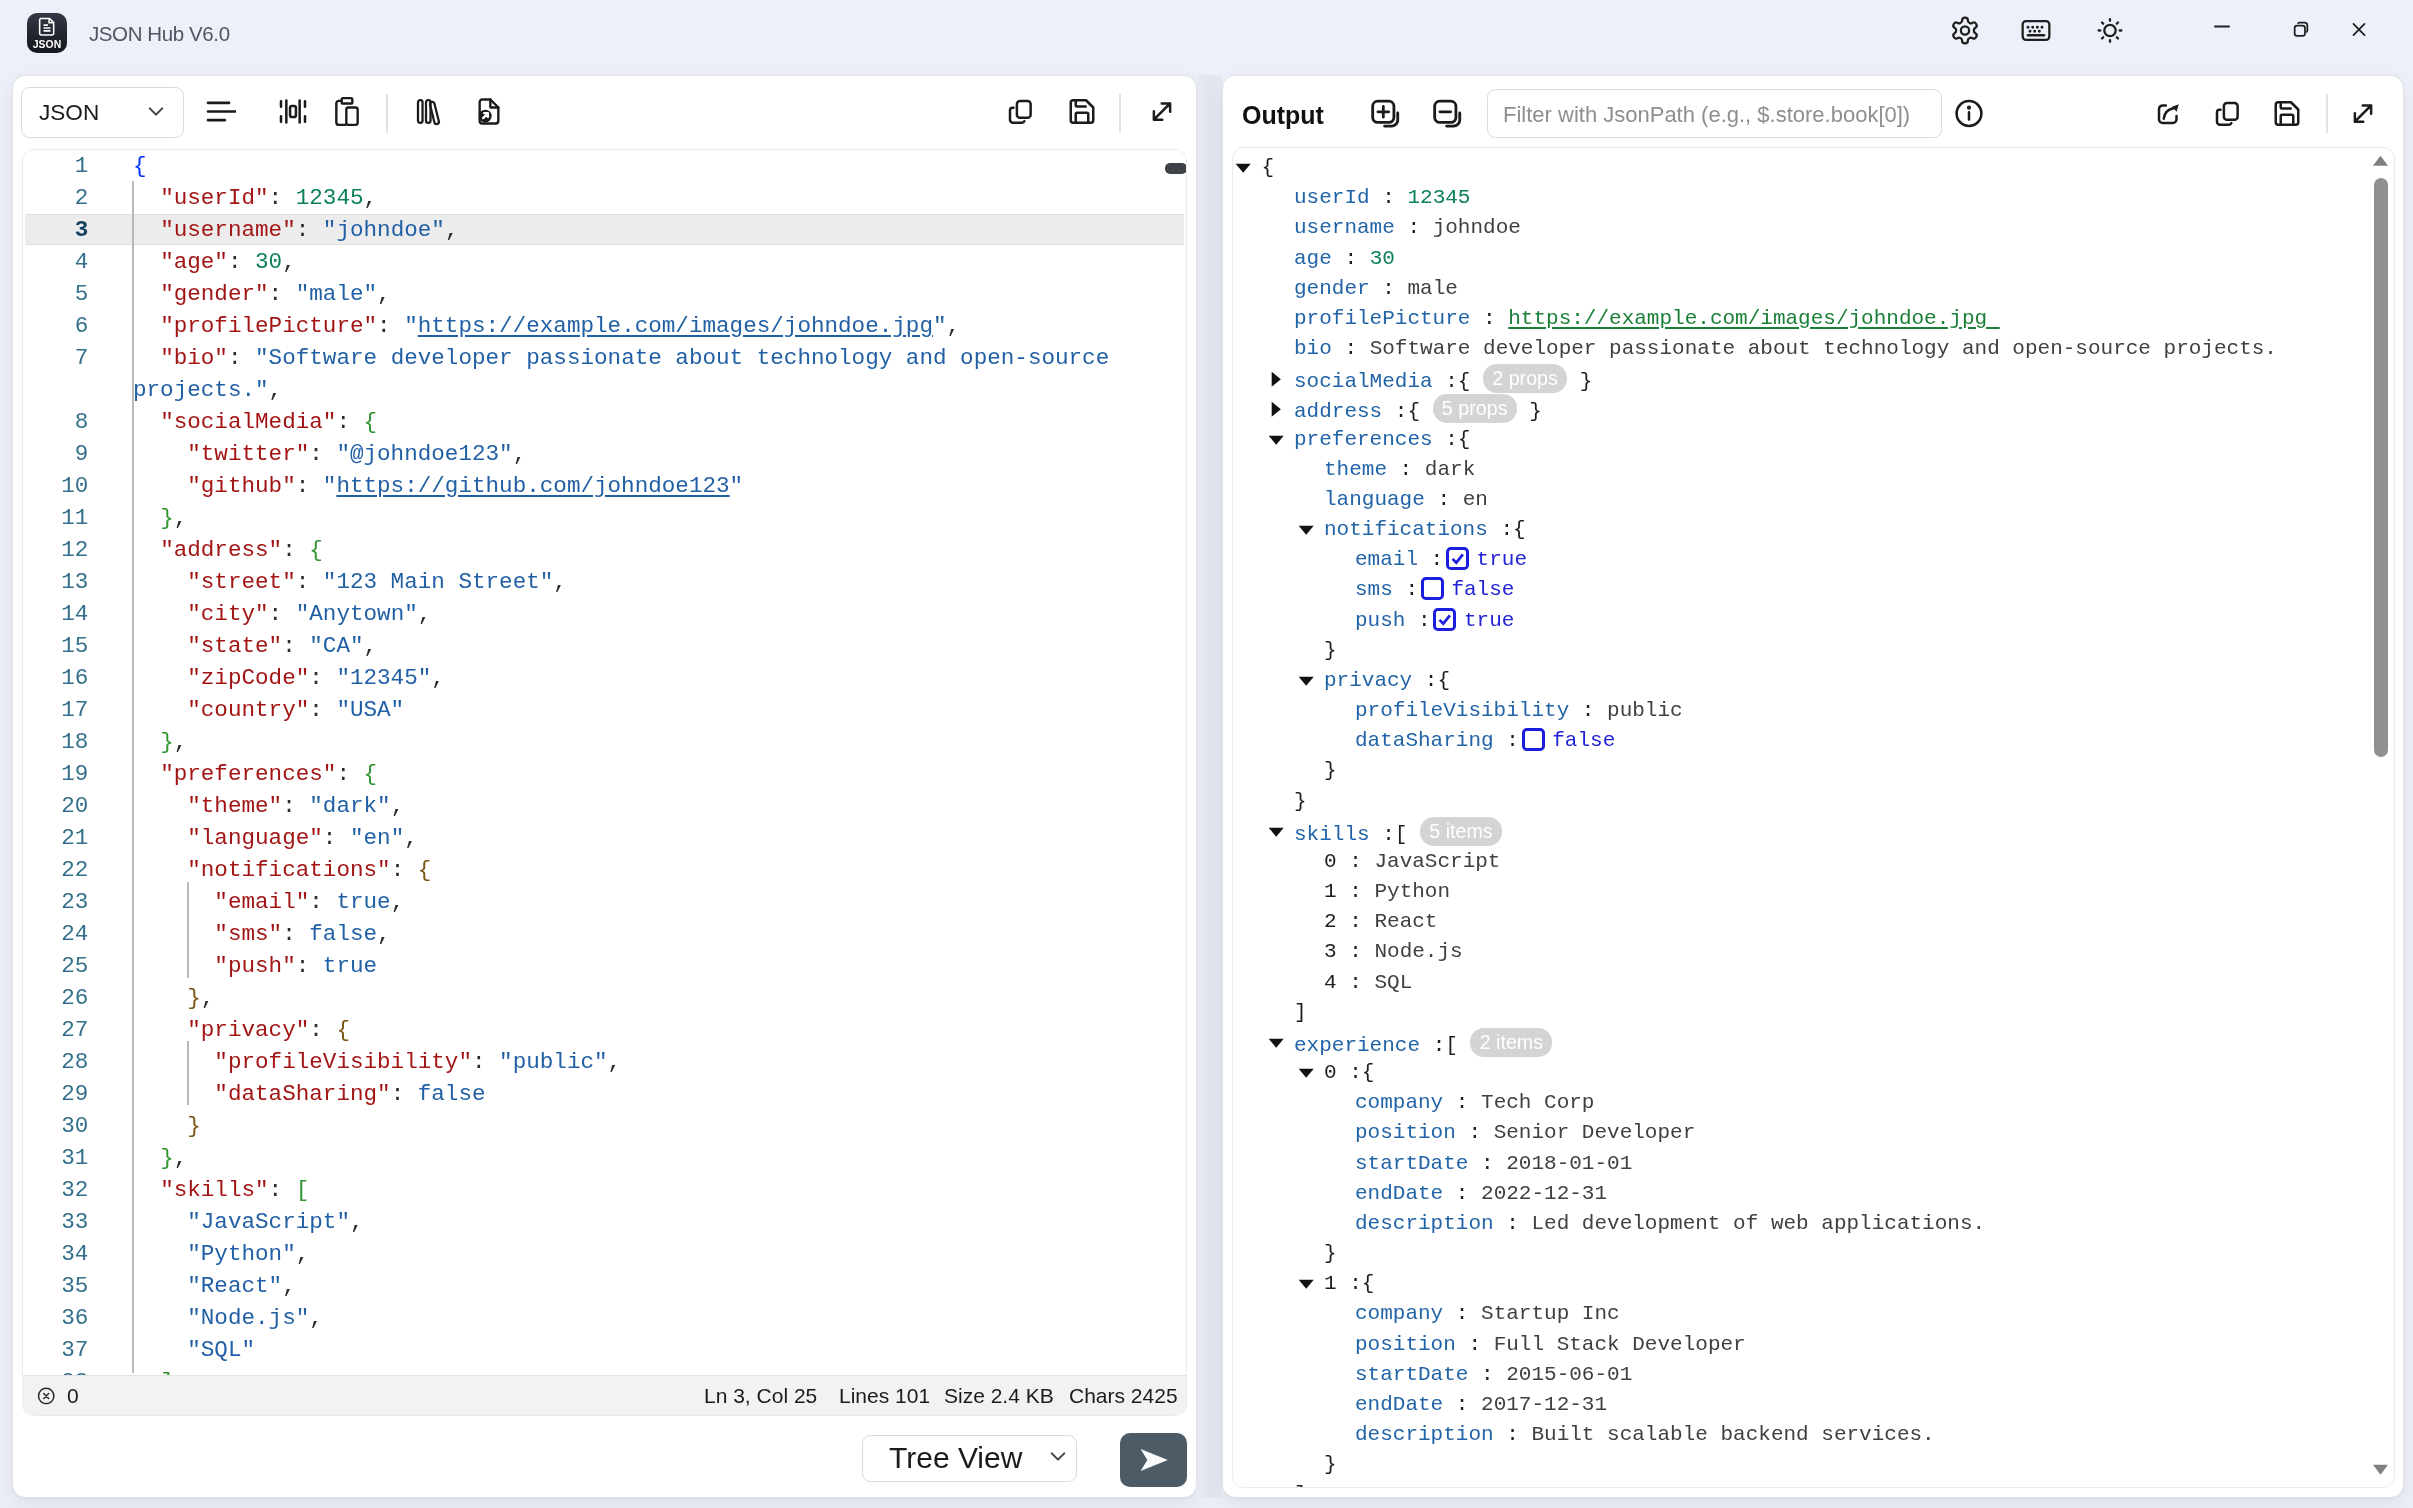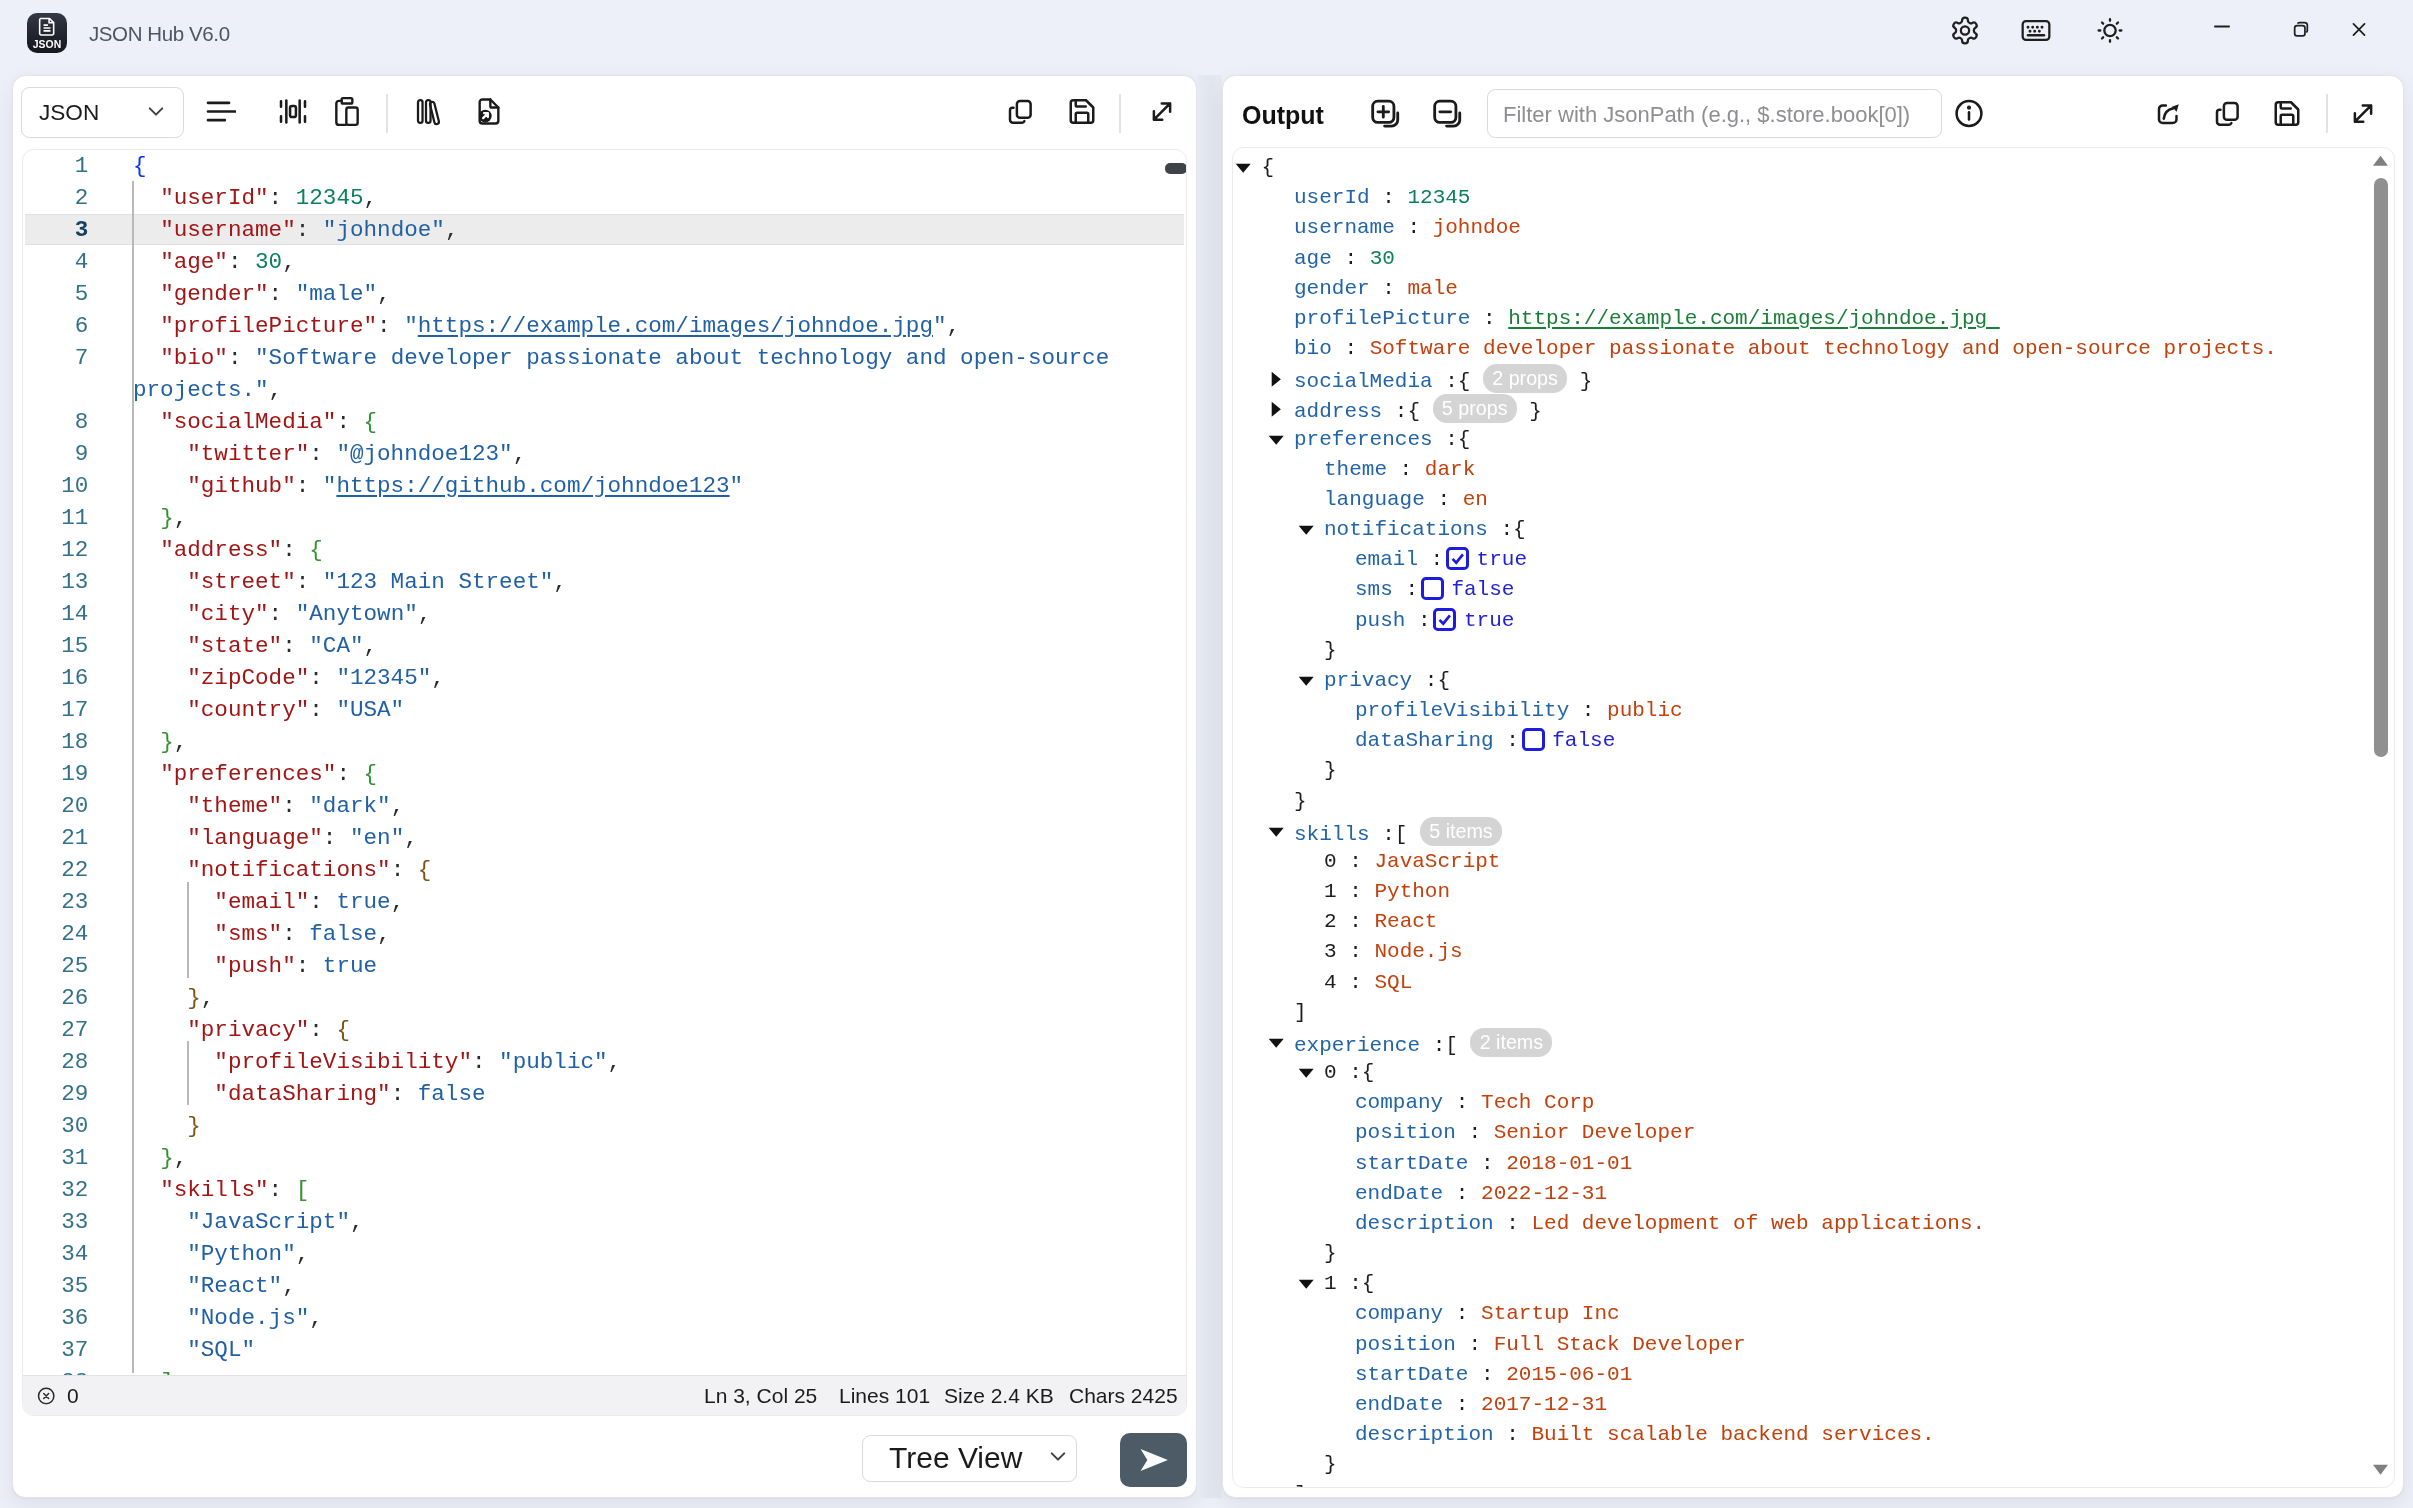--- a/index.html
+++ b/index.html
@@ -25,21 +25,21 @@
 .estatus{position:absolute;left:0;right:0;bottom:0;height:40px;background:#f2f2f4;
   border-top:0.8px solid #e2e2e4;border-radius:0 0 10px 10px;font-size:21px}
 .sit{position:absolute;top:50%;transform:translateY(-50%);white-space:nowrap}
 
 .select{position:absolute;background:#fff;border:1.7px solid #d9d9de;border-radius:8.4px}
 .btn{position:absolute;border-radius:10px;display:flex;align-items:center;justify-content:center}
 
 .tree{font-family:"Liberation Mono",monospace;font-size:21px;color:#1e1e1e}
 .trow{position:absolute;left:0;width:1123px;height:30px;line-height:30px;white-space:pre}
 .tris{position:absolute;top:0;height:30px;display:inline-flex;align-items:center}
-.tk{color:#2264a8} .ts{color:#c2410c} .tn{color:#0b815a}
+.tk{color:#2264a8} .ts{color:#404040} .tn{color:#0b815a}
 .tu{color:#1a7f37;text-decoration:underline;text-underline-offset:3.4px}
 .tb{color:#2222d6}
 .cb{vertical-align:-5.9px;margin:0 6.7px 0 1.7px}
 .bd{display:inline-block;background:#d4d4d4;color:#fff;border-radius:14px;height:28.5px;line-height:28.5px;
   padding:0 9.2px;font-family:"Liberation Sans",sans-serif;font-size:19.7px;vertical-align:1.7px}
 
 </style></head><body>
 <div class="ab" style="left:27px;top:13.4px;width:40px;height:40px;border-radius:10px;
 background:linear-gradient(180deg,#343846 0%,#181a22 85%)">
 <svg width="40" height="40" viewBox="0 0 48 48" fill="none">

